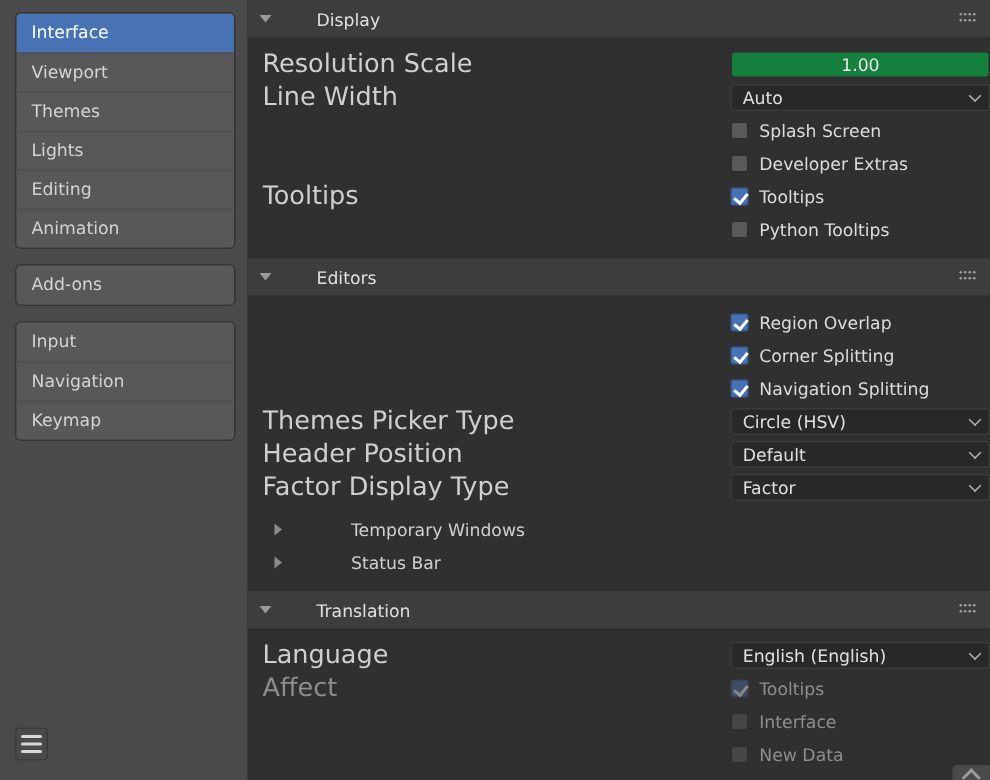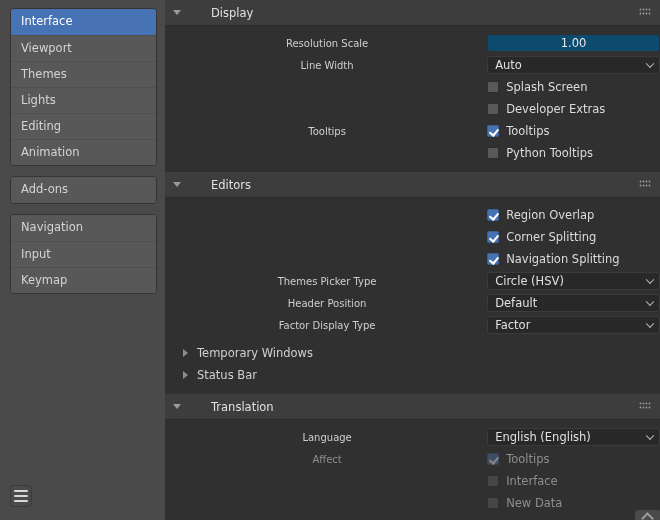--- a/index.html
+++ b/index.html
@@ -141,34 +141,34 @@
   }
 
   .row {
     display: flex;
     align-items: center;
     height: 22px;
     padding-left: 10px;
   }
   .lbl {
     width: 360px;
-    text-align: center;
+    text-align: left;
     padding-right: 8px;
-    font-size: 10px;
+    font-size: 17px;
     color: #cfcfcf;
     white-space: nowrap;
     overflow: hidden;
   }
   .lbl.dim { color: #8e8e8e; }
 
   .field { width: 200px; }
 
   .slider-field {
     height: 18px;
-    background: #0c4a6e;
+    background: #15803d;
     border: 1px solid #303030;
     border-radius: 3px;
     display: flex;
     align-items: center;
     justify-content: center;
     font-size: 11.5px;
     color: #e8e8e8;
     cursor: ew-resize;
   }
 
@@ -230,20 +230,21 @@
   }
   .cblabel.dim { color: #8e8e8e; }
 
   
   .subpanel {
     display: flex;
     align-items: center;
     height: 22px;
     padding-left: 18px;
     cursor: pointer;
+    gap: 37px;
   }
   .subpanel .tri-right {
     width: 0; height: 0;
     border-top: 4px solid transparent;
     border-bottom: 4px solid transparent;
     border-left: 5px solid #8c8c8c;
     margin-right: 9px;
   }
   .subpanel span {
     font-size: 11.5px;
@@ -285,22 +286,22 @@
       <div class="nav-item">Lights</div>
       <div class="nav-item">Editing</div>
       <div class="nav-item">Animation</div>
     </div>
 
     <div class="nav-group">
       <div class="nav-item">Add-ons</div>
     </div>
 
     <div class="nav-group">
+      <div class="nav-item">Input</div>
       <div class="nav-item">Navigation</div>
-      <div class="nav-item">Input</div>
       <div class="nav-item">Keymap</div>
     </div>
 
 
     <div id="hamburger">
       <span></span>
       <span></span>
       <span></span>
     </div>
   </div>

